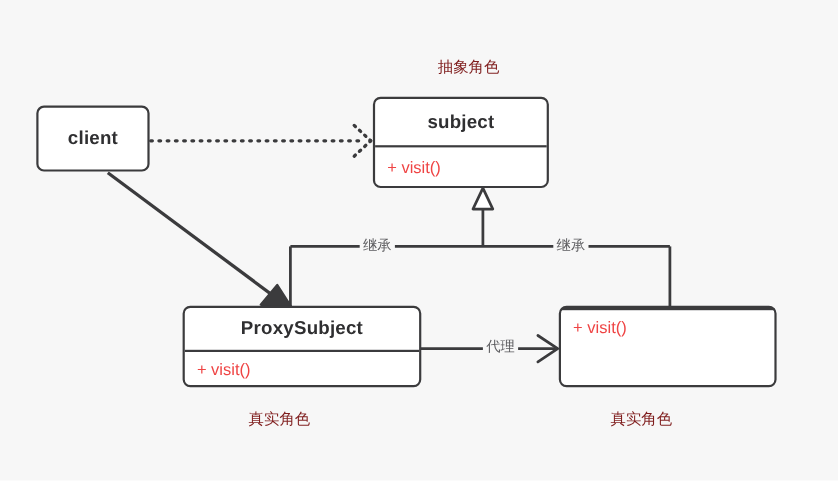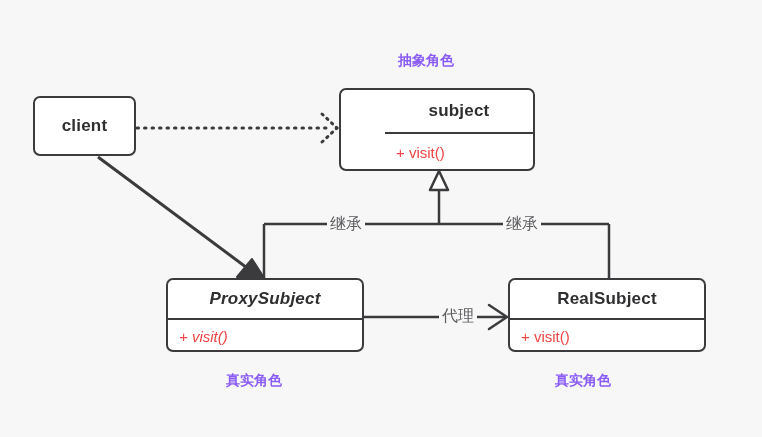--- a/index.html
+++ b/index.html
@@ -60,54 +60,54 @@
   
   #box-client {
     left: 33px; top: 96px; width: 103px; height: 60px;
   }
   #box-client .uml-name {
     height: 100%;
     font-size: 17px;
   }
 
   #box-subject {
-    left: 339px; top: 88px; width: 196px; height: 83px; padding-left: 44px;
+    left: 339px; top: 88px; width: 160px; height: 83px;
   }
   #box-subject .uml-name { height: 42px; font-size: 17px; }
   #box-subject .uml-ops  { height: 37px; font-size: 15px; }
 
   #box-proxysubject {
-    left: 166px; top: 278px; width: 198px; height: 74px; font-style: italic;
+    left: 166px; top: 278px; width: 217px; height: 74px;
   }
   #box-proxysubject .uml-name { height: 38px; font-size: 17px; }
   #box-proxysubject .uml-ops  { height: 32px; font-size: 15px; }
 
   #box-realsubject {
     left: 508px; top: 278px; width: 198px; height: 74px;
   }
   #box-realsubject .uml-name { height: 38px; font-size: 17px; }
   #box-realsubject .uml-ops  { height: 32px; font-size: 15px; }
 
   
   .caption {
     position: absolute;
-    font-weight: bold;
+    font-weight: normal;
     font-size: 14px;
-    color: #8b5cf6;
+    color: #7f1d1d;
     white-space: nowrap;
     z-index: 4;
   }
   #caption-abstract { left: 398px; top: 52px; }
   #caption-proxy    { left: 226px; top: 372px; }
   #caption-real     { left: 555px; top: 372px; }
 
   
   .edge-label {
     position: absolute;
-    font-size: 16px;
+    font-size: 13px;
     color: #5d5d60;
     background: #f7f7f7;
     padding: 0 3px;
     white-space: nowrap;
     z-index: 2;
   }
   #label-inherit-left  { left: 327px; top: 214px; }
   #label-inherit-right { left: 503px; top: 214px; }
   #label-proxy-assoc   { left: 415px; top: 306px; margin-left: 24px; }
 </style>
@@ -169,21 +169,20 @@
     <div class="uml-ops">+ visit()</div>
   </div>
 
   <div class="uml-box" id="box-proxysubject">
     <div class="uml-name">ProxySubject</div>
     <div class="uml-divider"></div>
     <div class="uml-ops">+ visit()</div>
   </div>
 
   <div class="uml-box" id="box-realsubject">
-    <div class="uml-name">RealSubject</div>
     <div class="uml-divider"></div>
     <div class="uml-ops">+ visit()</div>
   </div>
 
   <div class="caption" id="caption-abstract">抽象角色</div>
 
   <div class="caption" id="caption-proxy">真实角色</div>
 
   <div class="caption" id="caption-real">真实角色</div>
 

